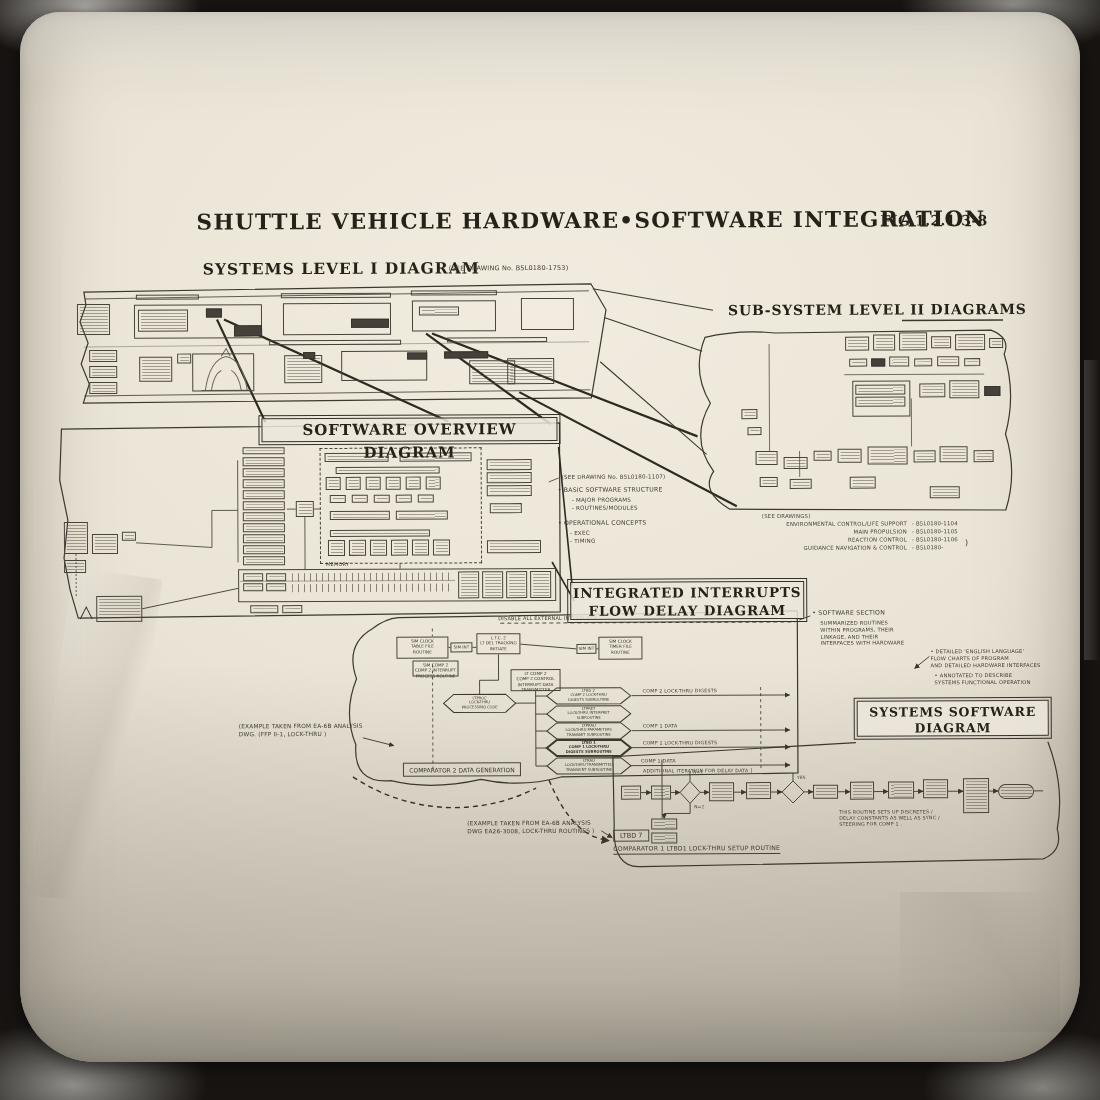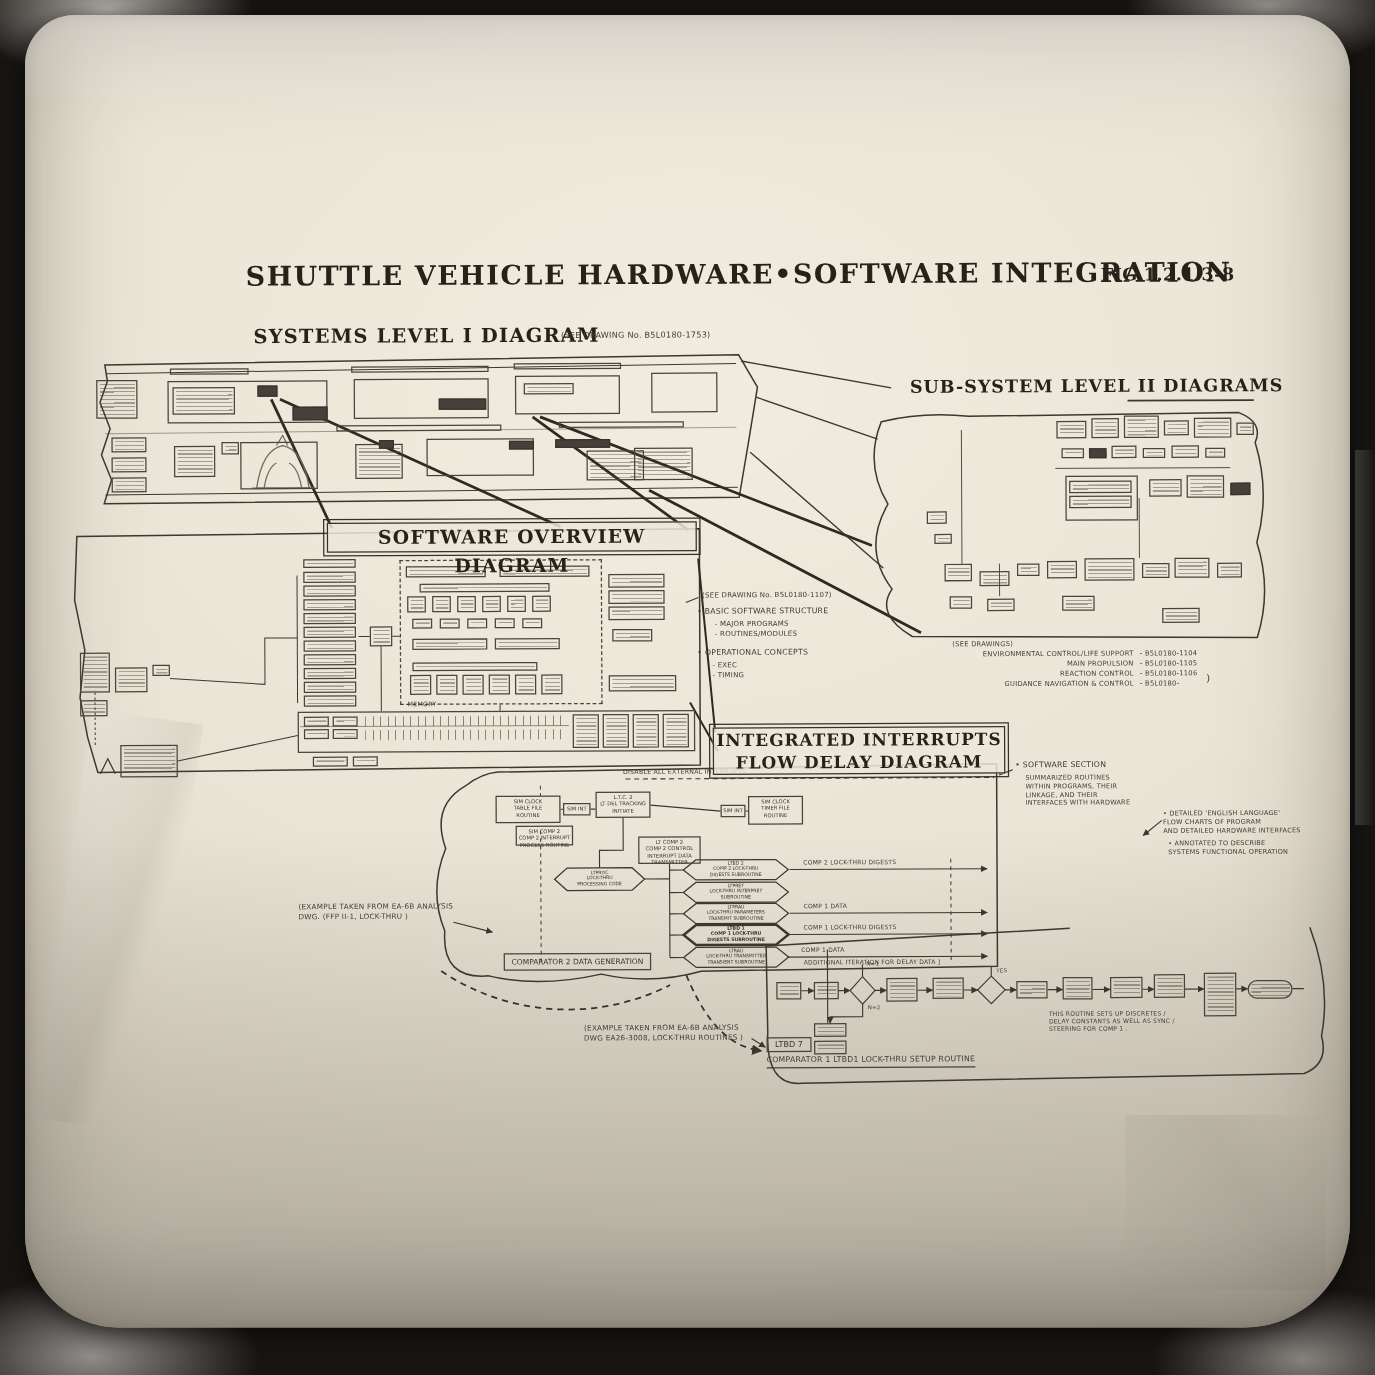--- a/index.html
+++ b/index.html
@@ -181,20 +181,24 @@
 
     <div class="lbl stencil" style="left:729px;top:302px;font-size:14px;letter-spacing:.8px">SUB-SYSTEM LEVEL II DIAGRAMS</div>
 
     <div class="bx2 stencil" style="left:262px;top:417px;width:296px;height:24px;font-size:15px;line-height:23px;letter-spacing:1px">SOFTWARE OVERVIEW DIAGRAM</div>
 
     <div class="bx2 stencil" style="left:570px;top:582px;width:234px;height:38px;font-size:13.5px;line-height:1.3;letter-spacing:.8px;padding-top:2px">
       <span style="display:block">INTEGRATED INTERRUPTS</span>
       <span style="display:block">FLOW DELAY DIAGRAM</span>
     </div>
 
+    <div class="bx2 stencil" style="left:856px;top:702px;width:192px;height:36px;font-size:12.5px;line-height:1.3;letter-spacing:.8px;padding-top:3px">
+      <span style="display:block">SYSTEMS SOFTWARE</span>
+      <span style="display:block">DIAGRAM</span>
+    </div>
 
     <i class="b sq" style="left:137px;top:293px;width:63px;height:5px"></i>
     <i class="b sq" style="left:282px;top:292px;width:110px;height:5px"></i>
     <i class="b sq" style="left:412px;top:290px;width:86px;height:5px"></i>
     <i class="b sq" style="left:78px;top:302px;width:33px;height:31px"></i>
     <i class="b" style="left:135px;top:303px;width:128px;height:34px"></i>
     <i class="b" style="left:284px;top:302px;width:108px;height:32px"></i>
     <i class="b" style="left:413px;top:300px;width:84px;height:31px"></i>
     <i class="b" style="left:522px;top:298px;width:53px;height:32px"></i>
     <i class="b sq" style="left:139px;top:308px;width:50px;height:22px"></i>

